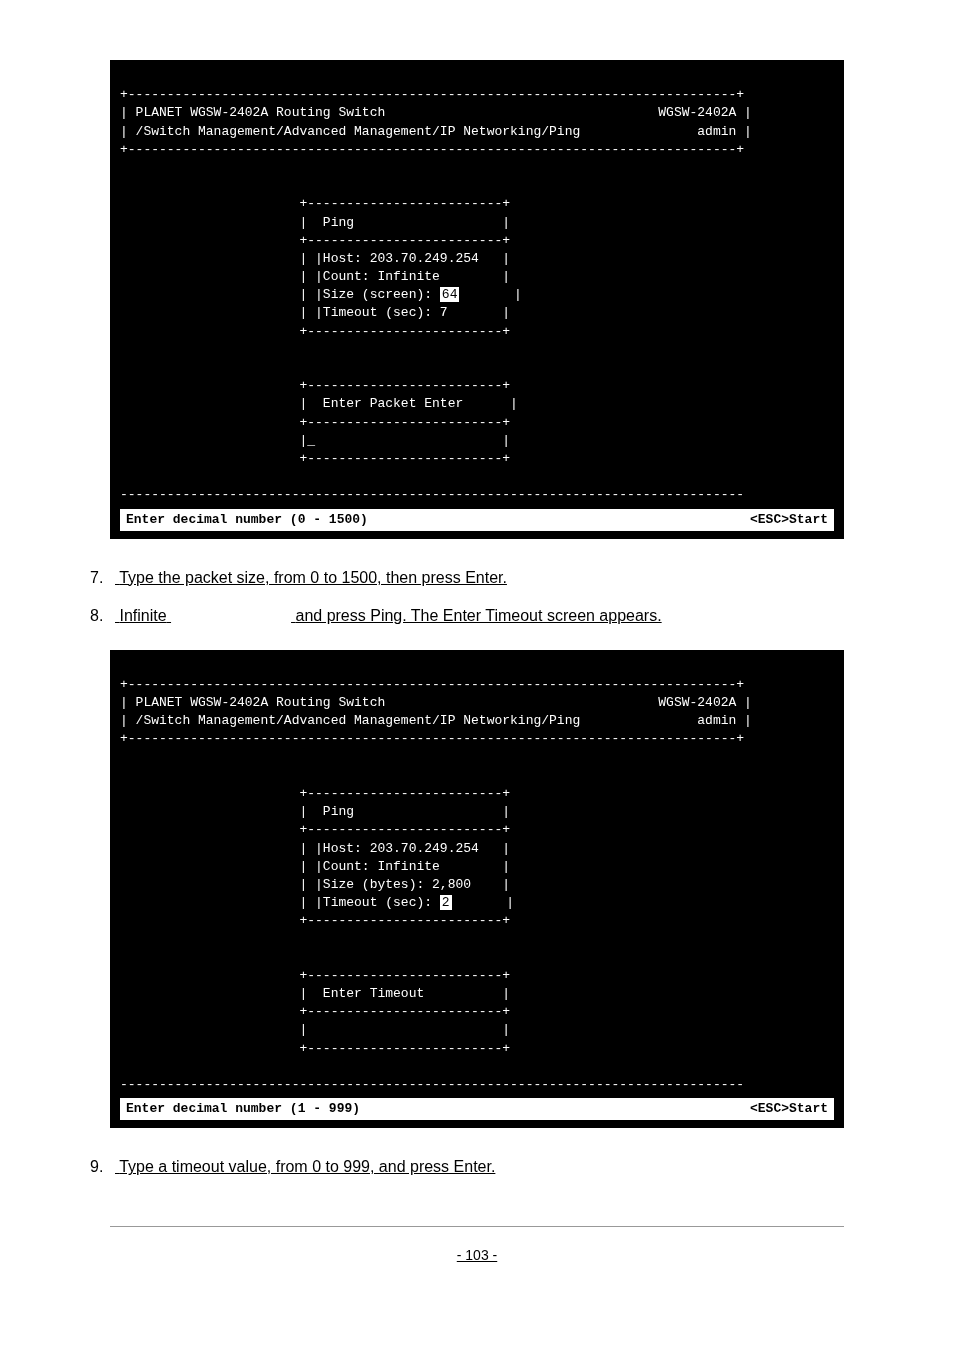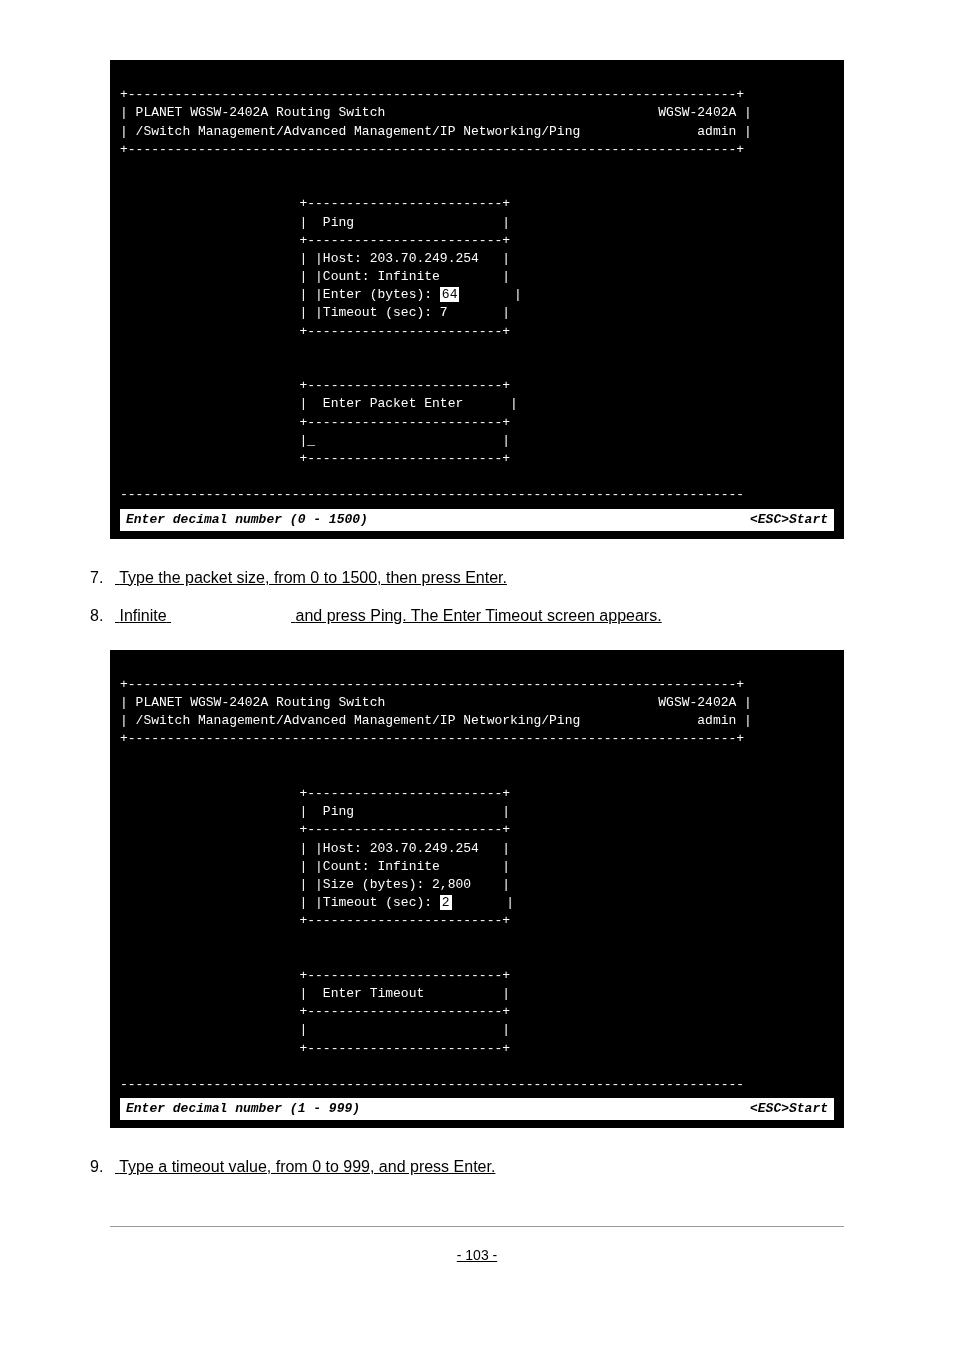--- a/index.html
+++ b/index.html
@@ -26,21 +26,20 @@
       position: relative;
     }
     .terminal .status-bar {
       background: #fff;
       color: #000;
       font-weight: bold;
       padding: 2px 6px;
       display: flex;
       justify-content: space-between;
       margin-top: 4px;
-      font-style: italic;
     }
     .highlight {
       background: #fff;
       color: #000;
       padding: 0 2px;
     }
     .instruction-list {
       margin: 25px 0 25px 30px;
       font-size: 16px;
     }
@@ -71,21 +70,21 @@
 <span>| PLANET WGSW-2402A Routing Switch                                   WGSW-2402A |</span>
 <span>| /Switch Management/Advanced Management/IP Networking/Ping               admin |</span>
 <span>+------------------------------------------------------------------------------+</span>
 
 
 <span>                       +-------------------------+</span>
 <span>                       |  Ping                   |</span>
 <span>                       +-------------------------+</span>
 <span>                       | |Host: 203.70.249.254   |</span>
 <span>                       | |Count: Infinite        |</span>
-<span><span>                       | |Enter (bytes): </span><span class="highlight">64</span><span>       |</span></span>
+<span><span>                       | |Size (screen): </span><span class="highlight">64</span><span>       |</span></span>
 <span>                       | |Timeout (sec): 7       |</span>
 <span>                       +-------------------------+</span>
 
 
 <span>                       +-------------------------+</span>
 <span>                       |  Enter Packet Enter      |</span>
 <span>                       +-------------------------+</span>
 <span>                       |_                        |</span>
 <span>                       +-------------------------+</span>
 

